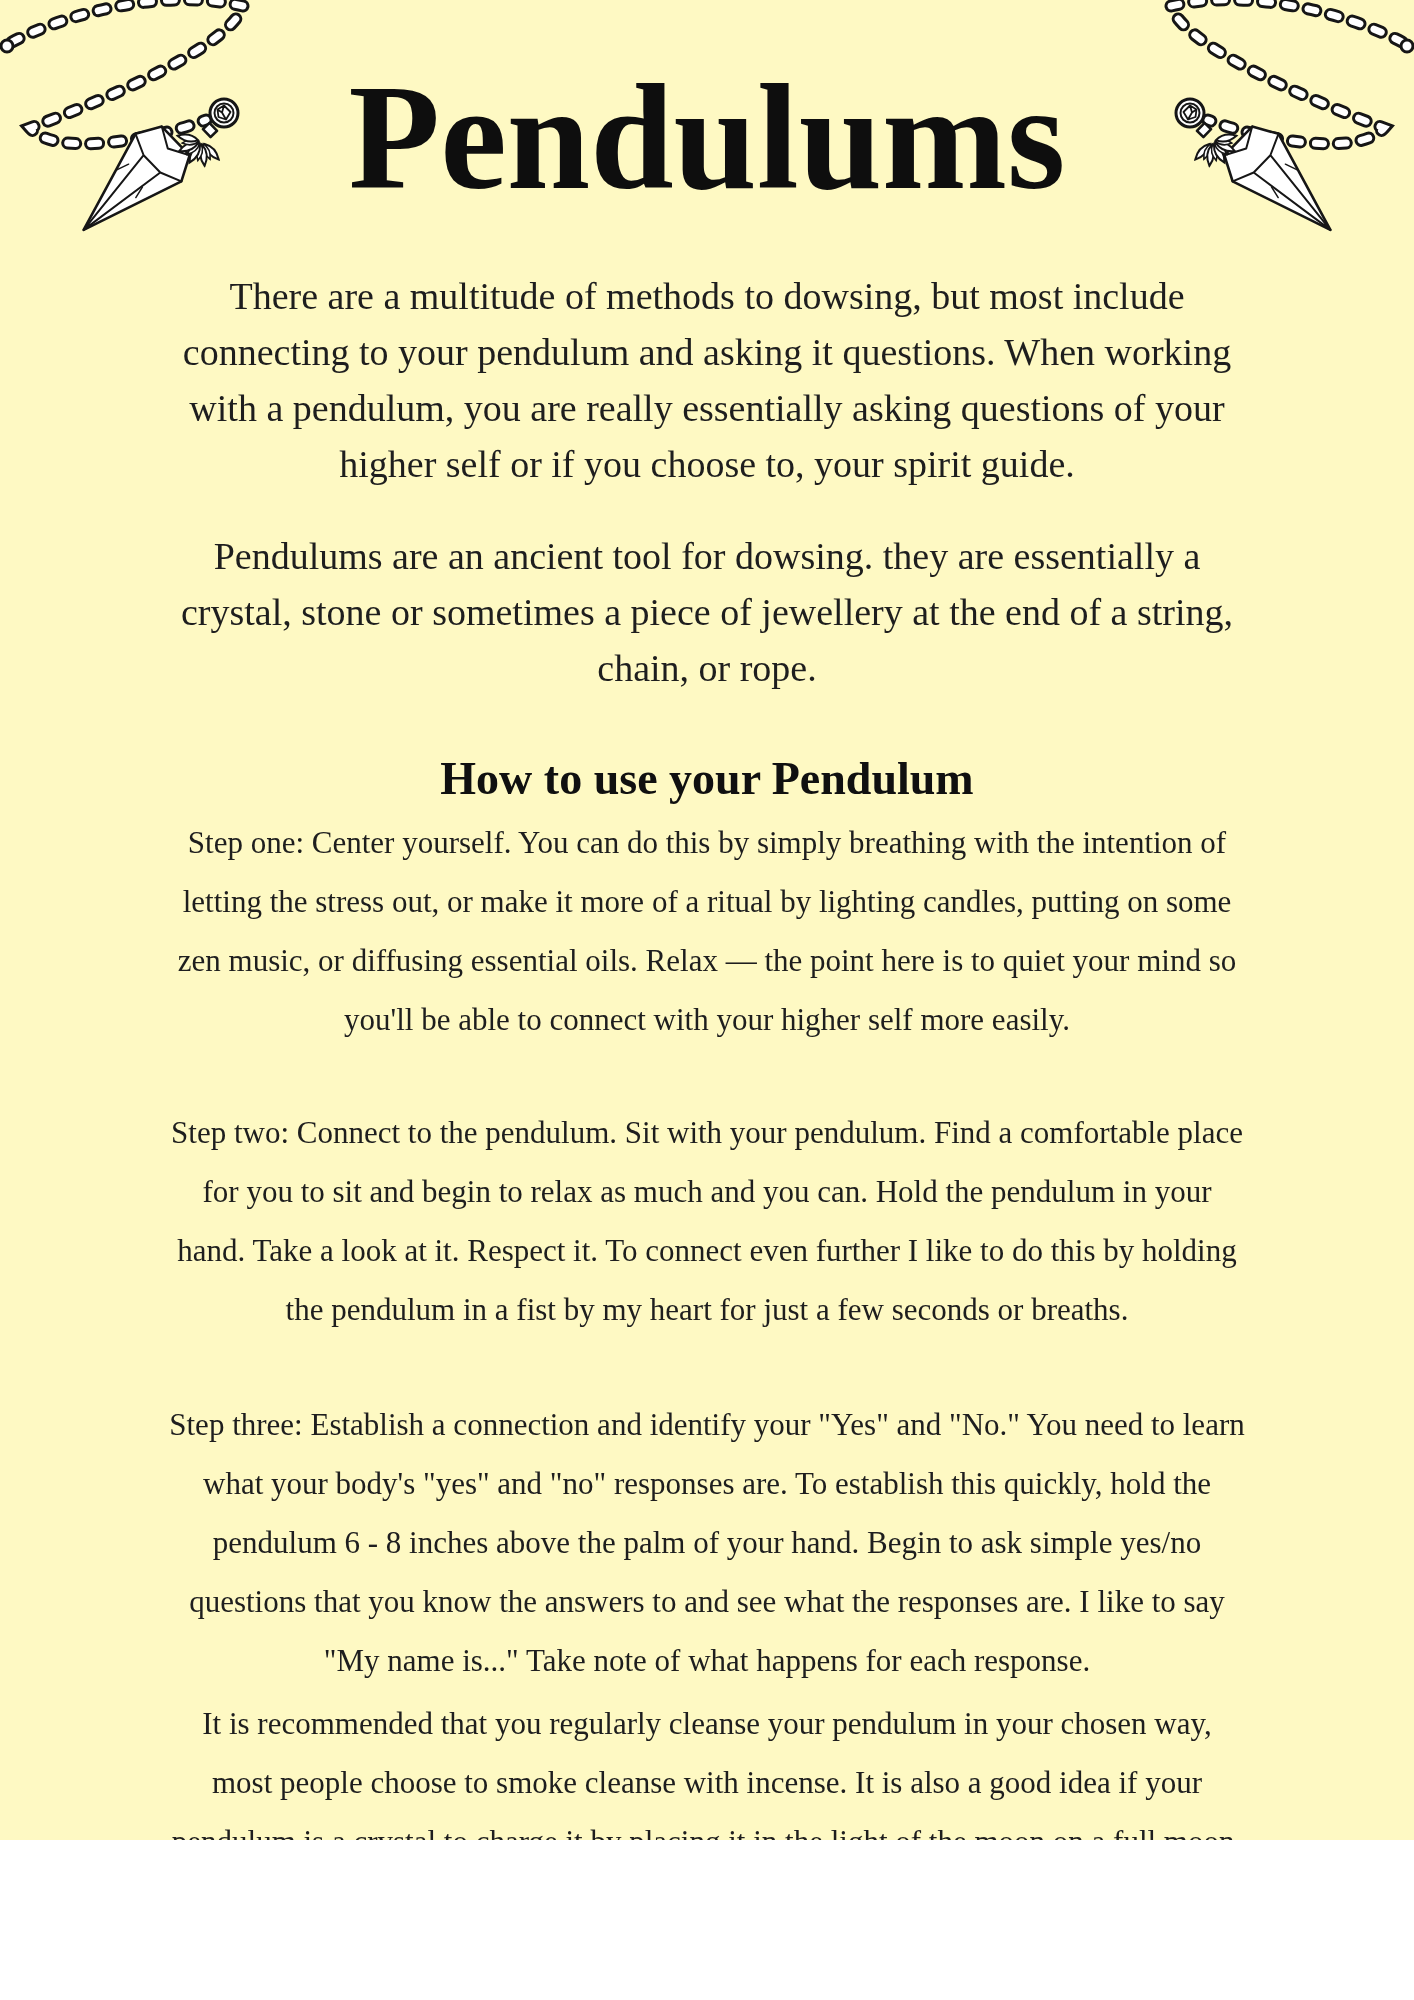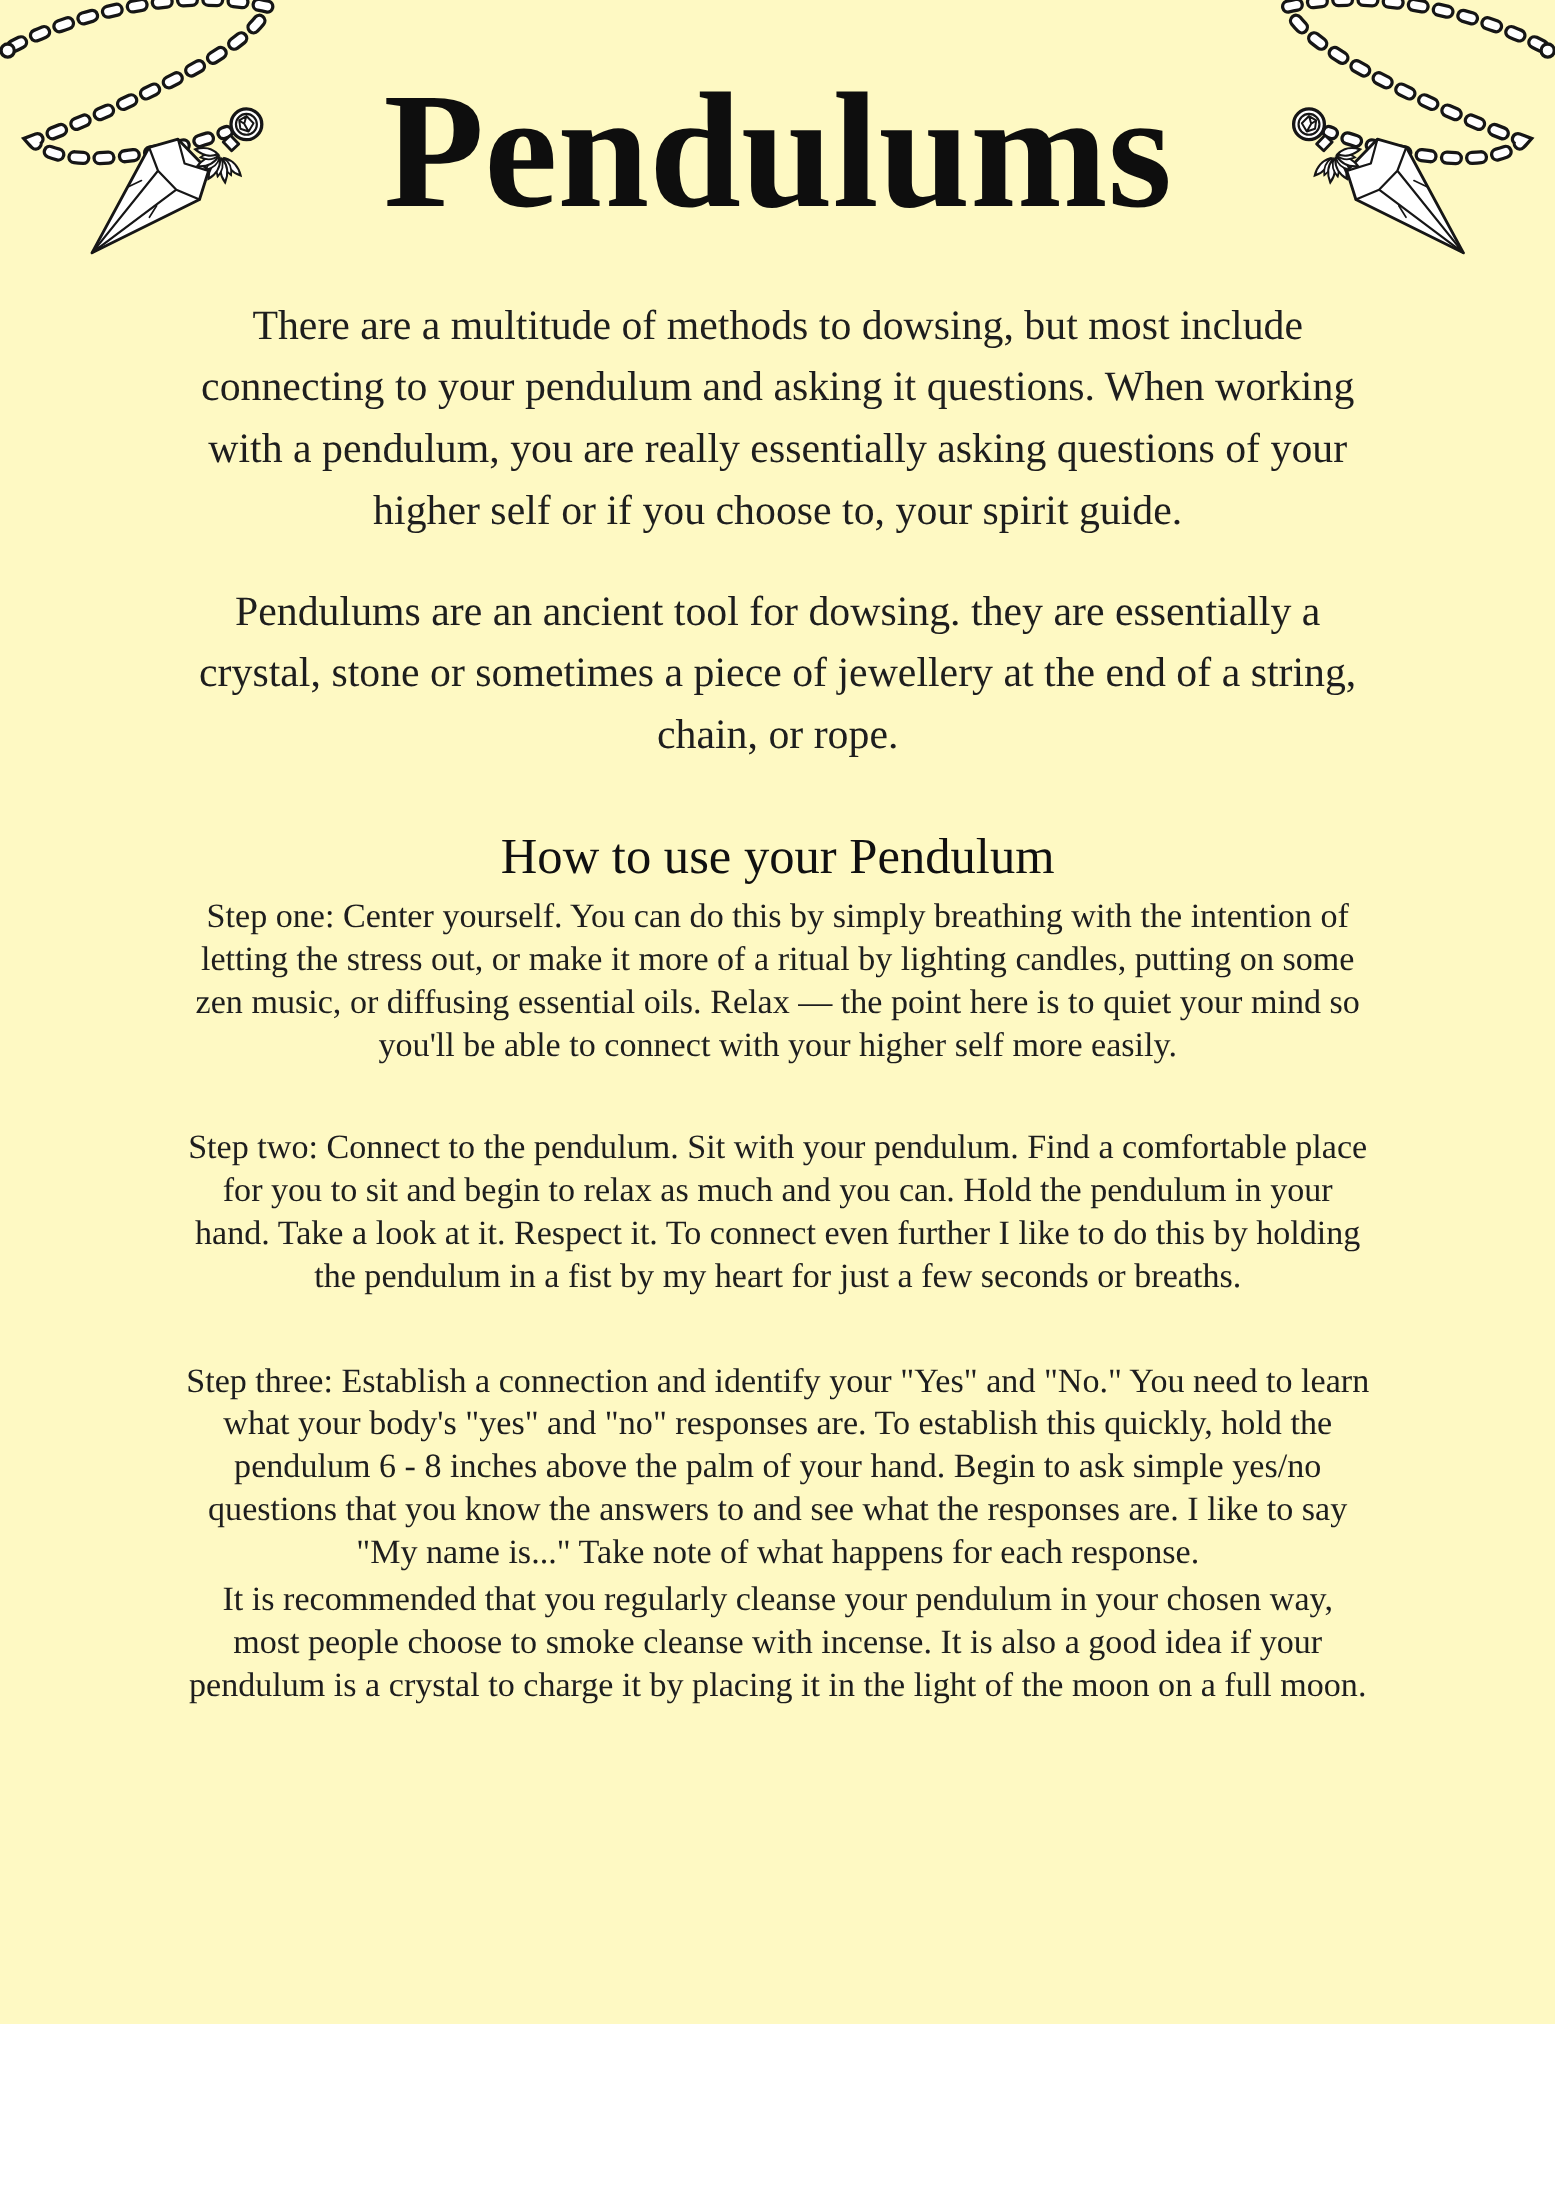--- a/index.html
+++ b/index.html
@@ -61,29 +61,29 @@
   .intro {
     font-size: 38px;
     line-height: 56px;
   }
   .intro-1 { margin-top: 36px; }
   .intro-2 { margin-top: 56px; }
   .section-heading {
     text-align: center;
     font-size: 46px;
     line-height: 58px;
-    font-weight: normal;
+    font-weight: bold;
     margin: 0;
     color: #101010;
   }
   .heading-use  { margin-top: 54px; }
   .heading-care { margin-top: 72px; }
   .step {
     font-size: 31px;
-    line-height: 39px;
+    line-height: 59px;
   }
   .step-1 { margin-top: 5px; }
   .step-2 { margin-top: 54px; }
   .step-3 { margin-top: 56px; }
   .step-4 { margin-top: 50px; }
   .care-1 { margin-top: 4px; }
 </style>
 </head>
 <body>
 

